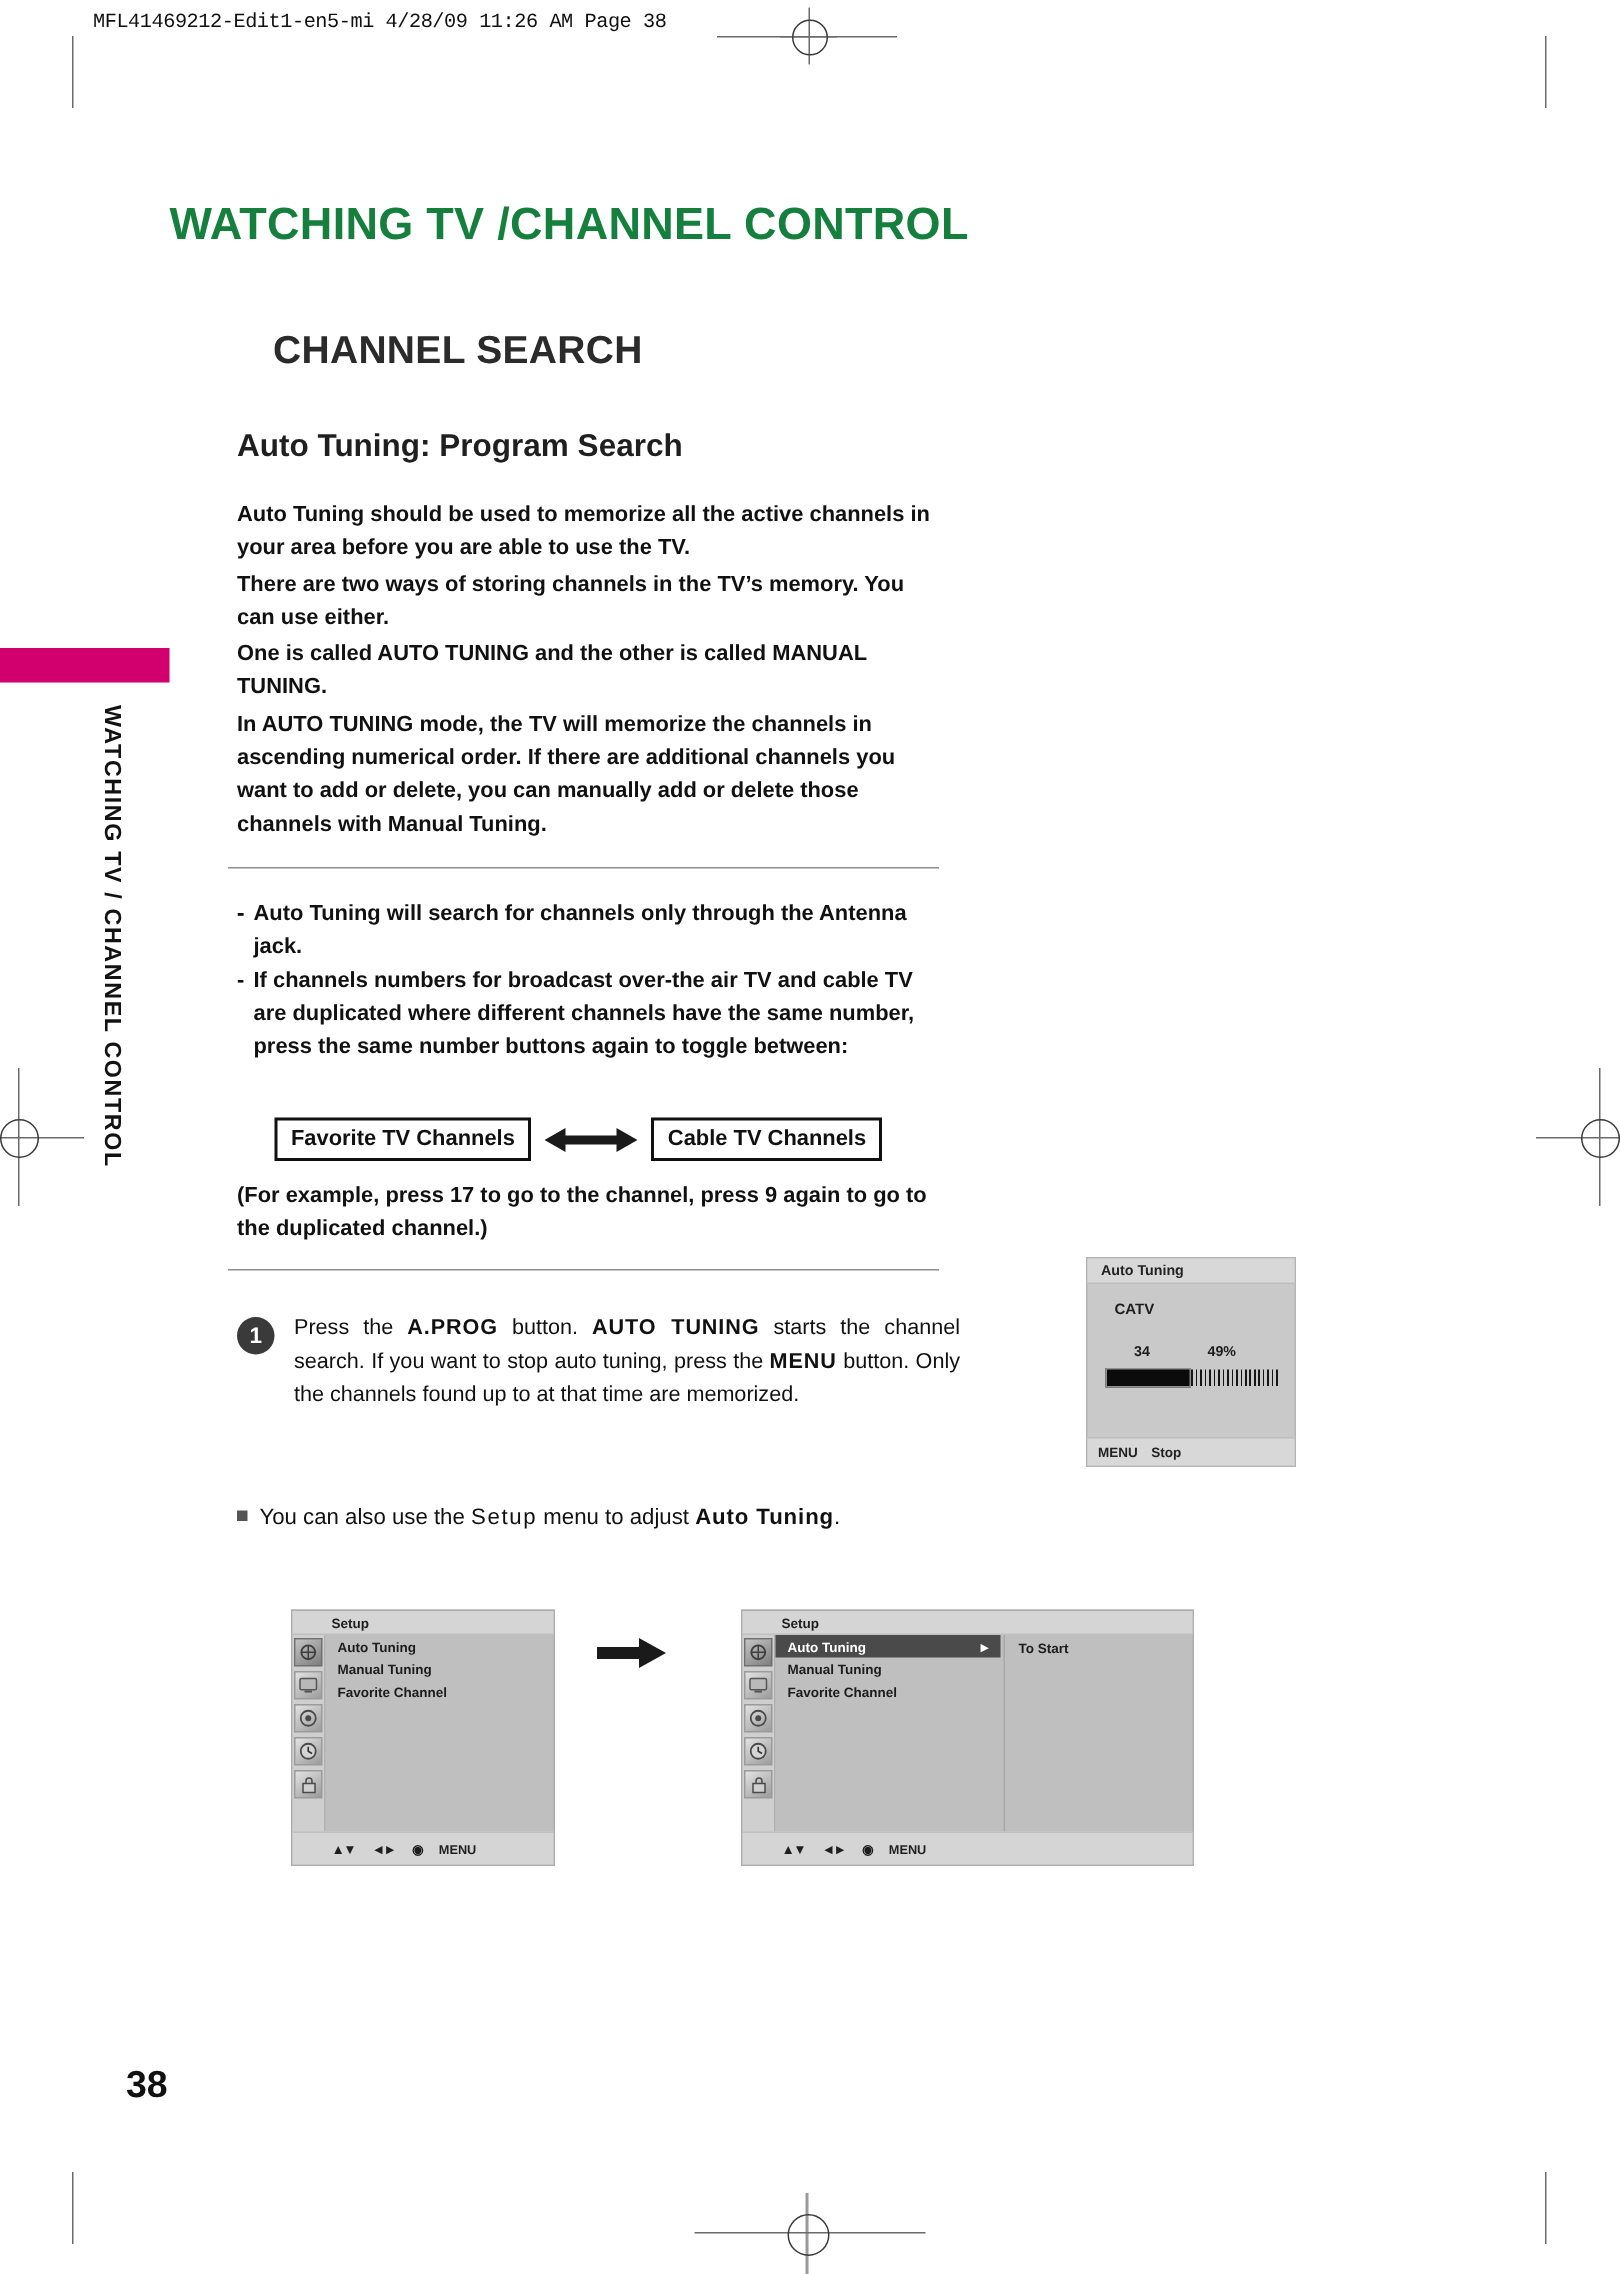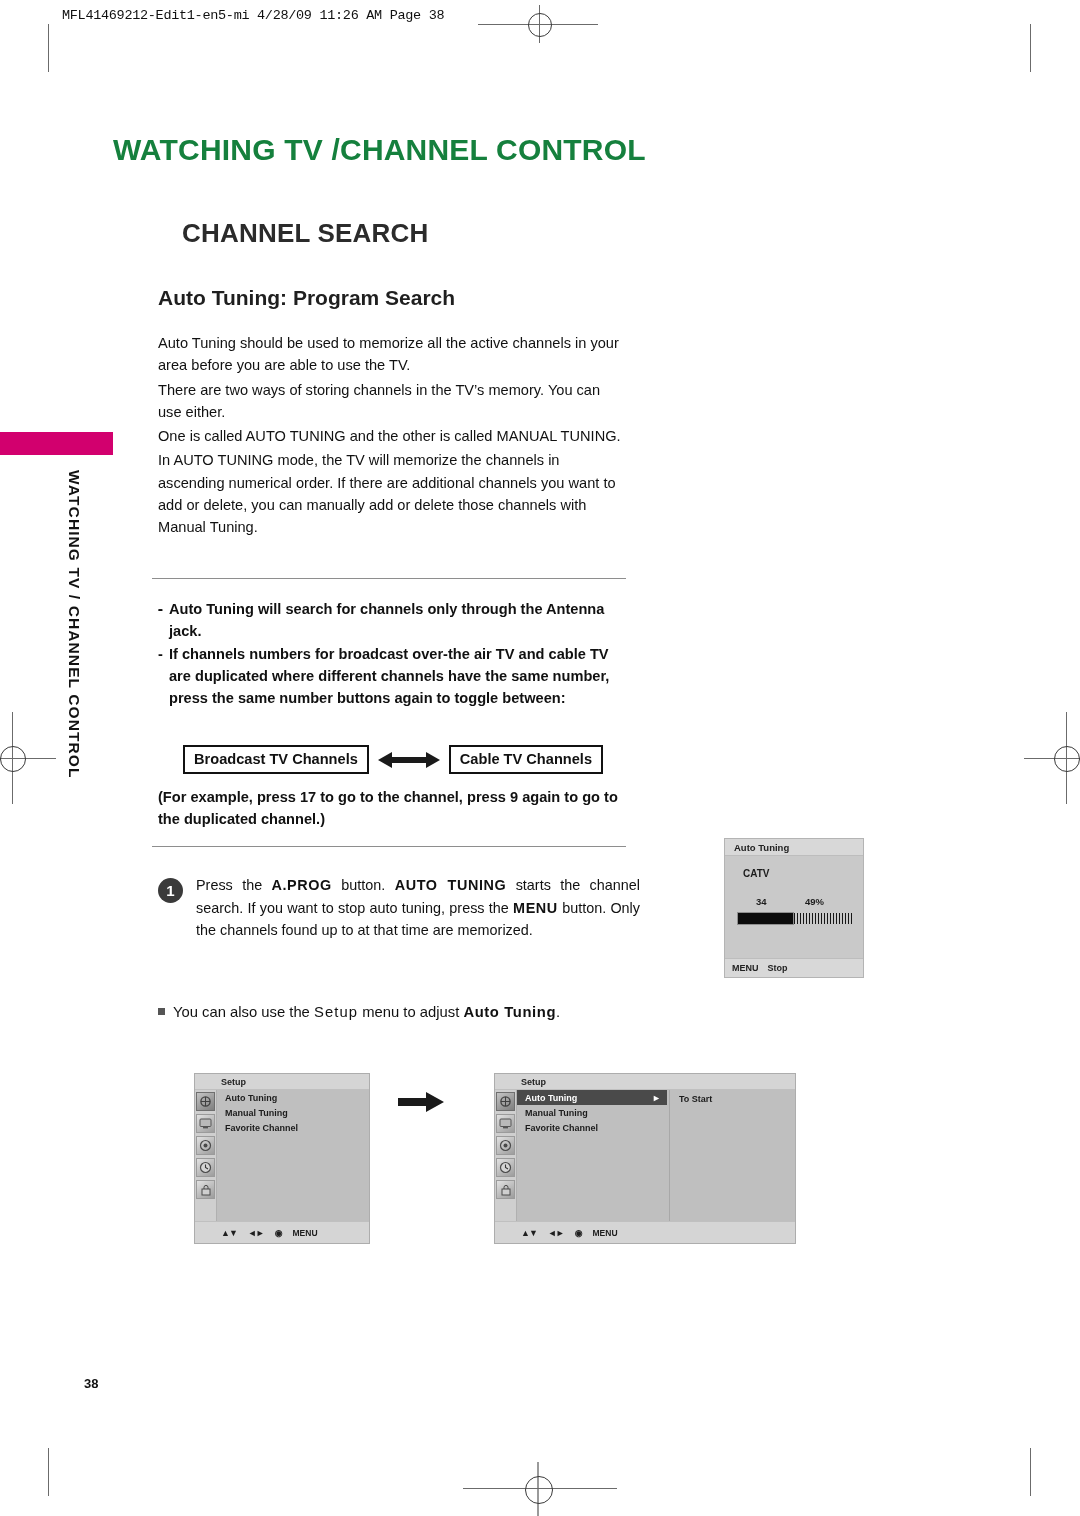--- a/index.html
+++ b/index.html
@@ -124,21 +124,21 @@
     text-align: center;
   }
 
   
   .body-block {
     position: absolute;
     left: 158px;
     top: 332px;
     width: 468px;
     font-size: 14.6px;
-    font-weight: normal;
+    font-weight: bold;
     line-height: 22.3px;
     color: #111111;
   }
   .body-block p { margin: 0 0 0 0; }
   .body-block p + p { margin-top: 2px; }
 
   .rule {
     position: absolute;
     background: #8e8e8e;
     height: 1.2px;
@@ -458,21 +458,21 @@
     top: 1090px;
     width: 48px;
     height: 24px;
   }
 
   
   .pagenum {
     position: absolute;
     left: 84px;
     top: 1376px;
-    font-size: 13px;
+    font-size: 25px;
     font-weight: bold;
     color: #111111;
   }
 </style>
 </head>
 <body>
 
 <div class="crop-line" style="left:48px;top:24px;width:1px;height:48px;"></div>
 <div class="crop-line" style="left:1030px;top:24px;width:1px;height:48px;"></div>
 <div class="crop-line" style="left:48px;top:1448px;width:1px;height:48px;"></div>
@@ -526,21 +526,21 @@
     <span class="dash">-</span>
     <span>Auto Tuning will search for channels only through the Antenna jack.</span>
   </div>
   <div class="dash-item">
     <span class="dash">-</span>
     <span>If channels numbers for broadcast over-the air TV and cable TV are duplicated where different channels have the same number, press the same number buttons again to toggle between:</span>
   </div>
 </div>
 
 <div class="toggle-row">
-  <div class="toggle-box">Broadcast TV Channels</div>
+  <div class="toggle-box">Favorite TV Channels</div>
   <svg class="dbl-arrow" viewBox="0 0 62 18">
     <path d="M0 9 L14 1 L14 6 L48 6 L48 1 L62 9 L48 17 L48 12 L14 12 L14 17 Z" fill="#1a1a1a"></path>
   </svg>
   <div class="toggle-box">Cable TV Channels</div>
 </div>
 
 <div class="example-text">(For example, press 17 to go to the channel, press 9 again to go to the duplicated channel.)</div>
 
 <div class="rule rule-2"></div>
 

